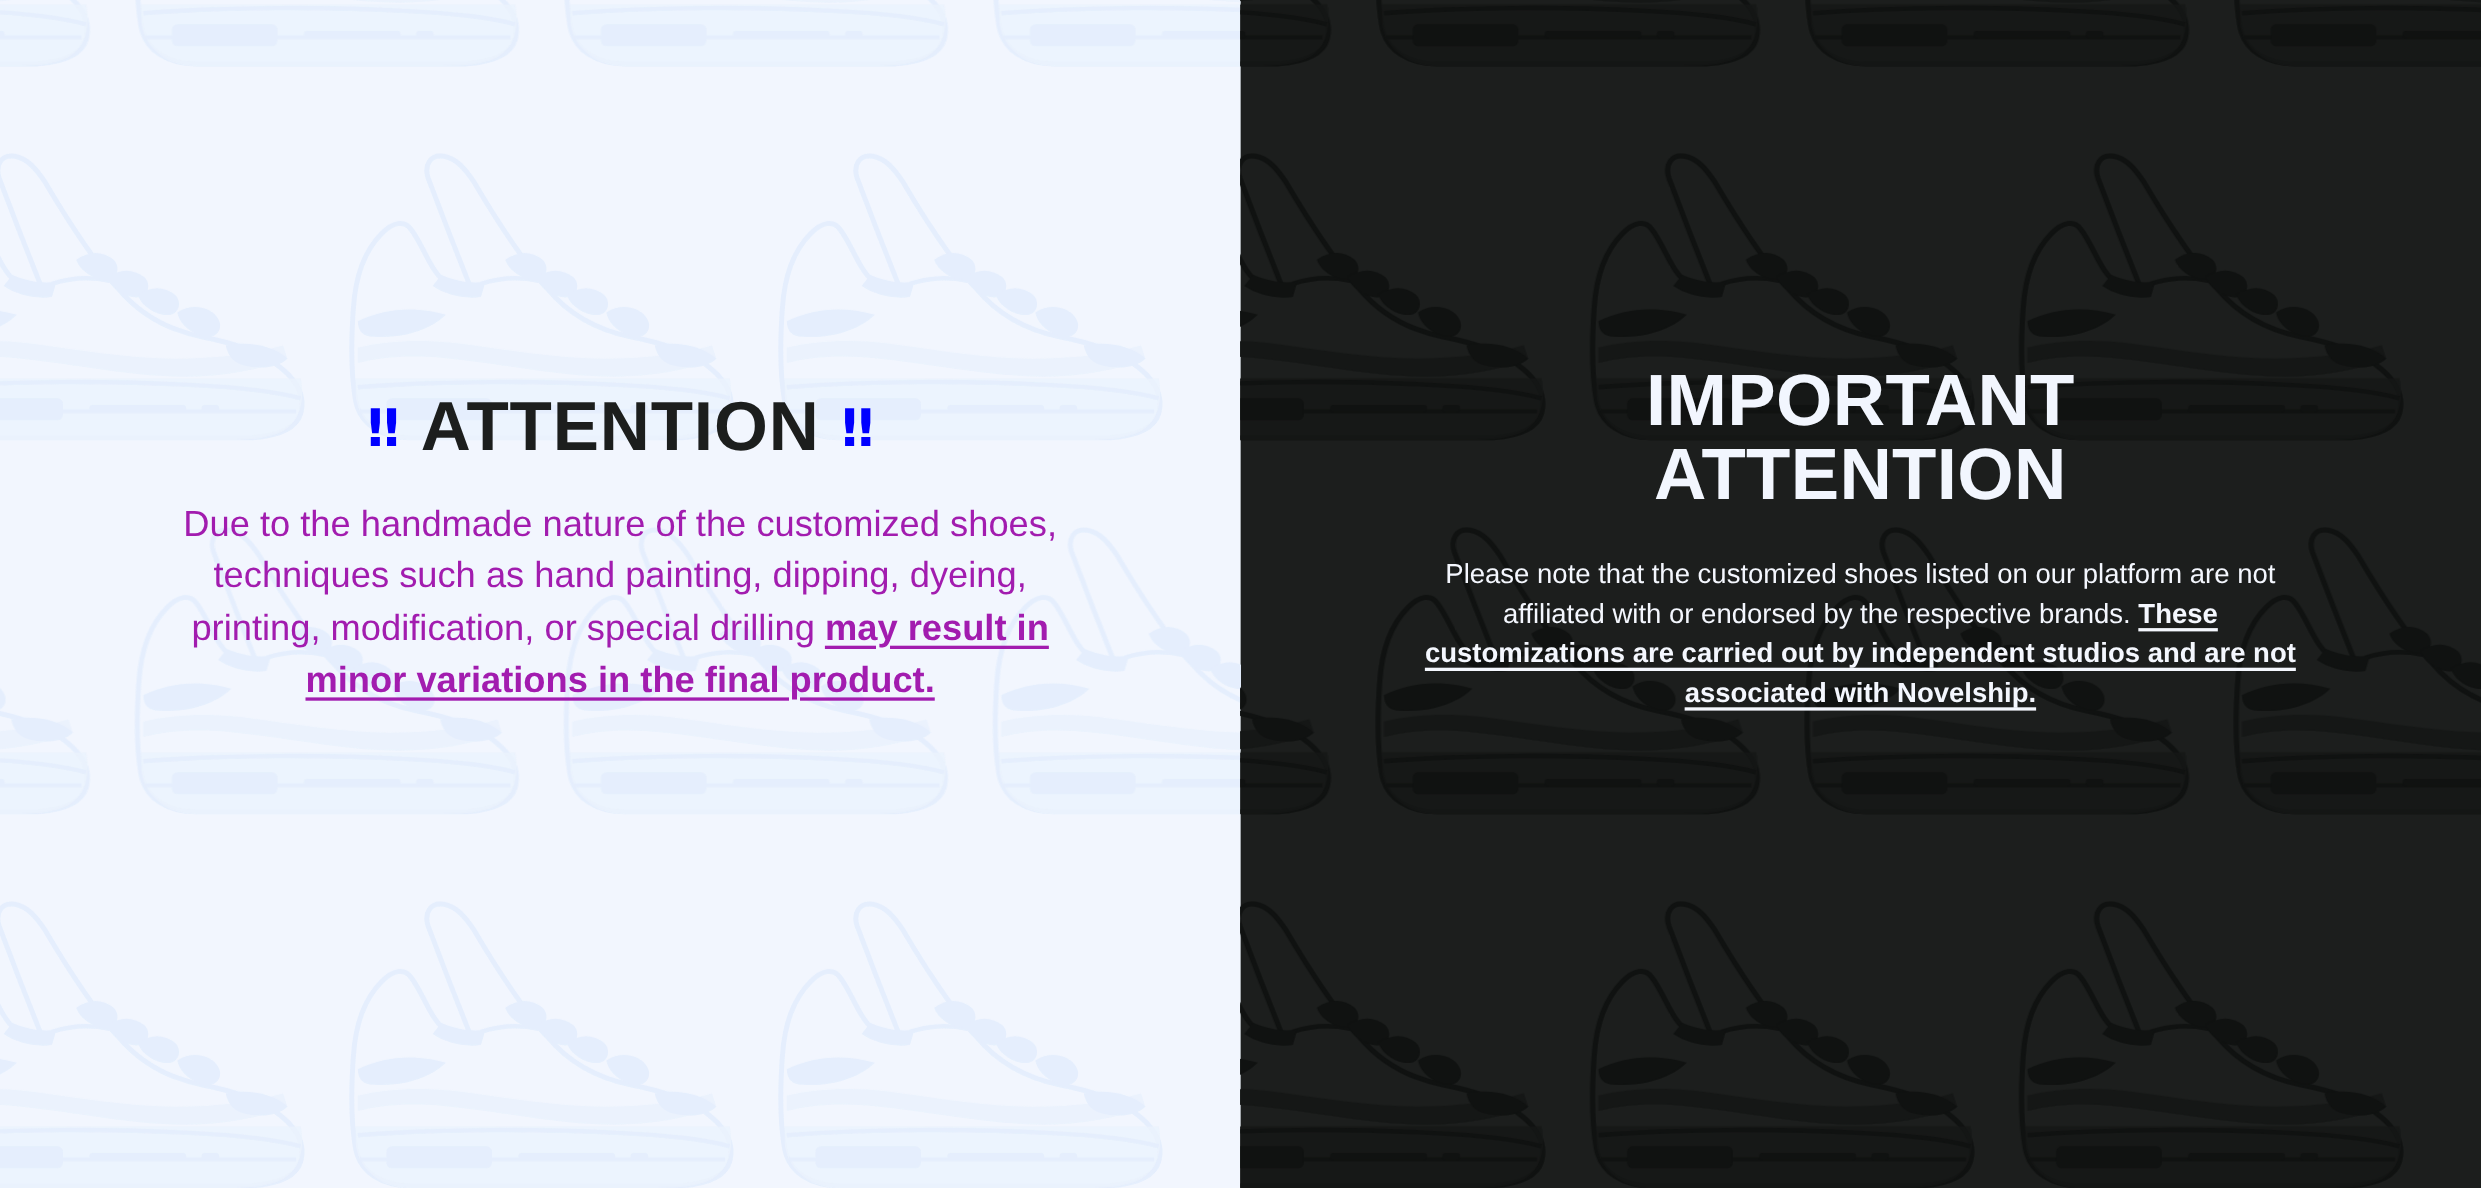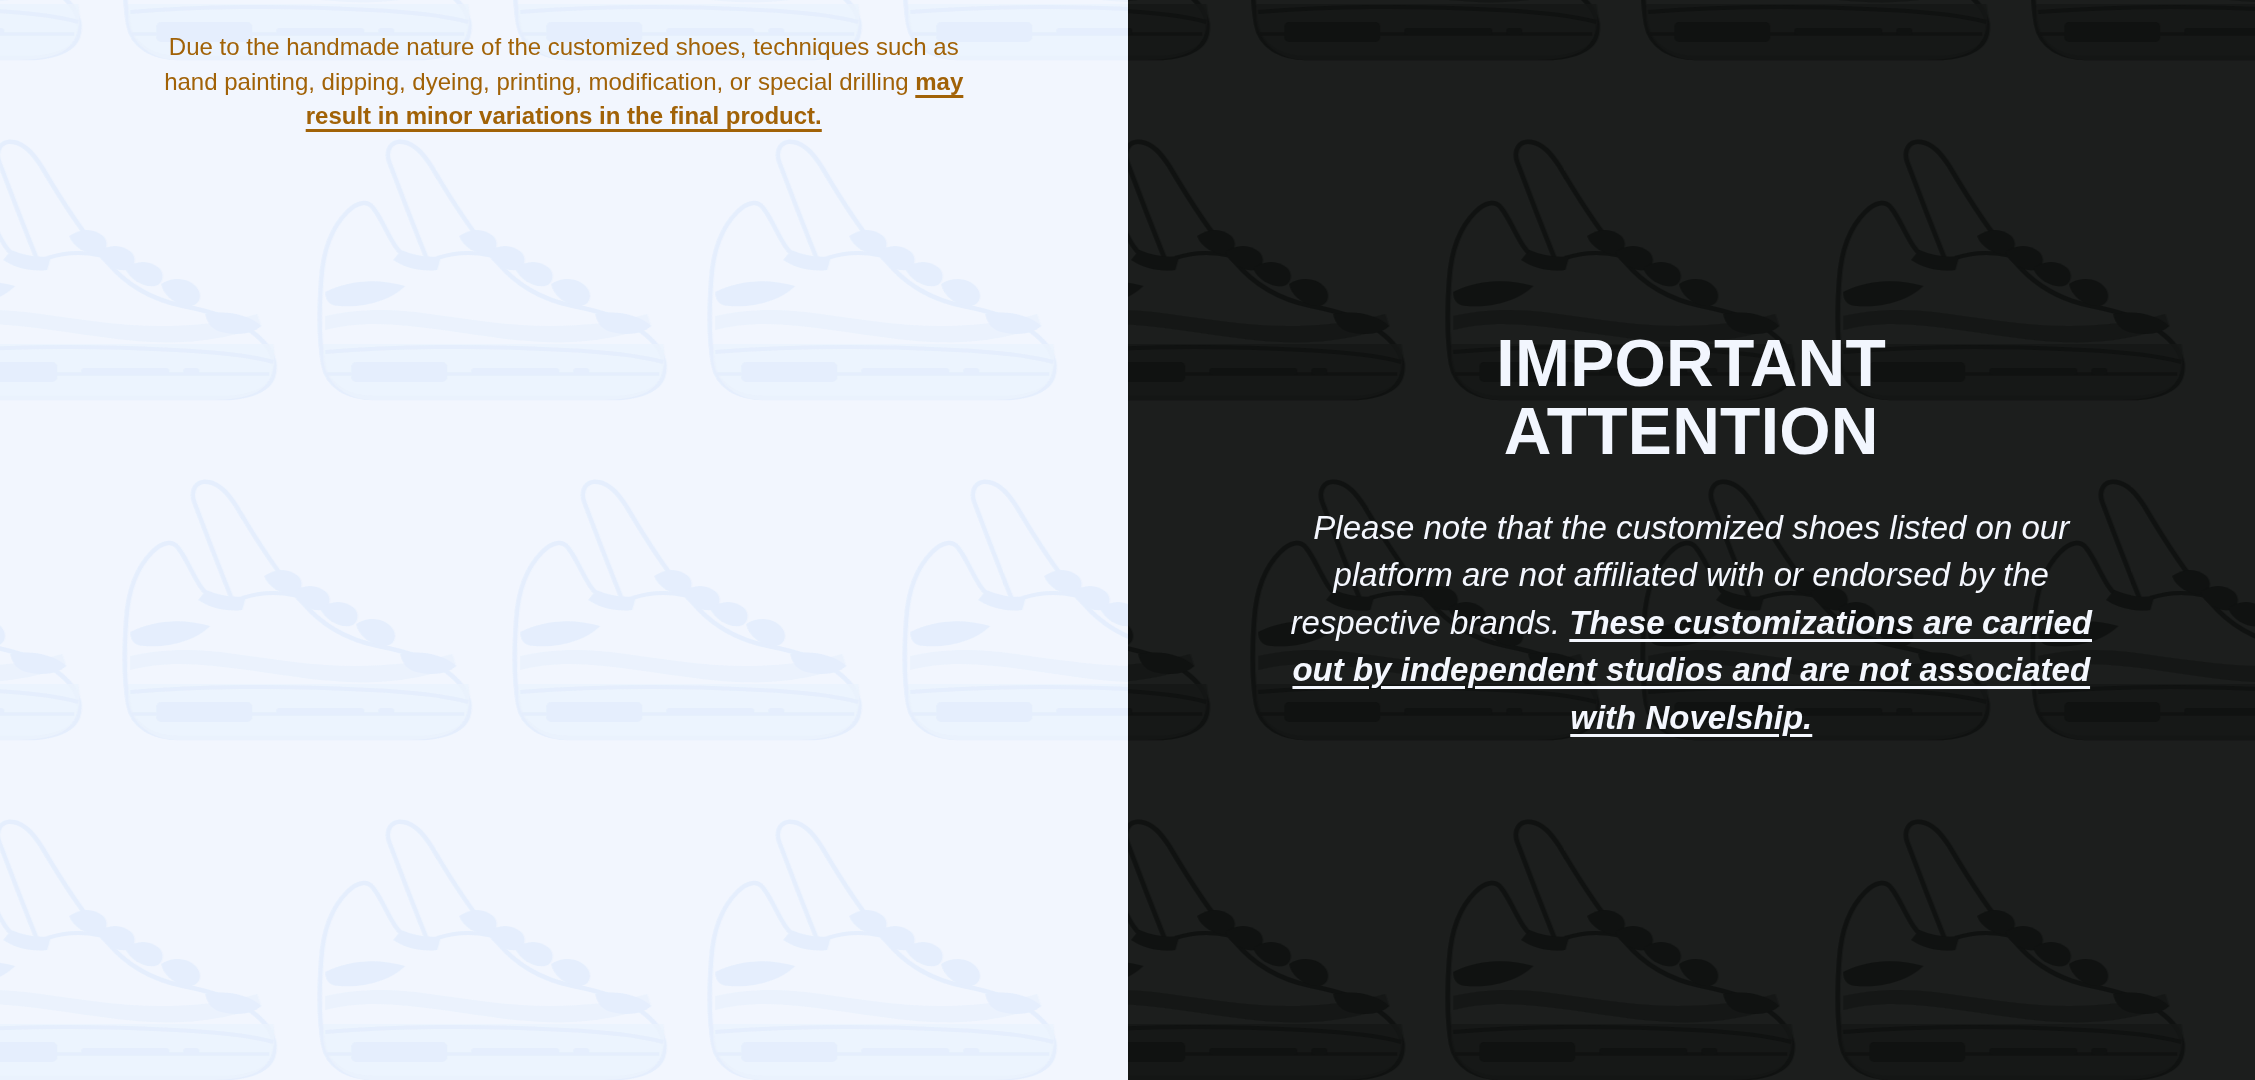--- a/index.html
+++ b/index.html
@@ -88,31 +88,30 @@
     line-height: 1.03;
   }
 
   .body-copy {
     text-align: center;
     line-height: 1.44;
     margin: 0;
   }
 
   .panel--light .body-copy {
-    color: #a16207;
-    font-size: 24px;
+    color: #a21caf;
+    font-size: 33px;
     width: 800px;
     padding-top: 30px;
   }
   .panel--dark .body-copy {
     color: #f4f7fe;
-    font-size: 33px;
+    font-size: 25px;
     width: 820px;
     padding-top: 38px;
-    font-style: italic;
   }
 
   .emph {
     font-weight: 700;
     text-decoration: underline;
     text-underline-offset: 5px;
     text-decoration-thickness: 2.5px;
   }
 </style>
 </head>
@@ -175,20 +174,23 @@
           <use href="#shoeL" x="-255" y="850"></use>
           <use href="#shoeL" x="135" y="850"></use>
           <use href="#shoeL" x="525" y="850"></use>
           <use href="#shoeL" x="915" y="850"></use>
           <use href="#shoeL" x="1305" y="850"></use>
         </g>
       </svg>
     </div>
 
     <div class="content">
+      <h1 class="headline">
+        <span class="bang">‼</span><span class="word">ATTENTION</span><span class="bang">‼</span>
+      </h1>
 
       <p class="body-copy"><span>Due to the handmade nature of the customized shoes, techniques such as hand painting, dipping, dyeing, printing, modification, or special drilling </span><span class="emph">may result in minor variations in the final product.</span></p>
     </div>
   </section>
 
   <section class="panel panel--dark">
 
     <div class="pattern">
       <svg viewBox="0 0 2335 1160" preserveAspectRatio="xMidYMid slice" aria-hidden="true">
         <defs>

